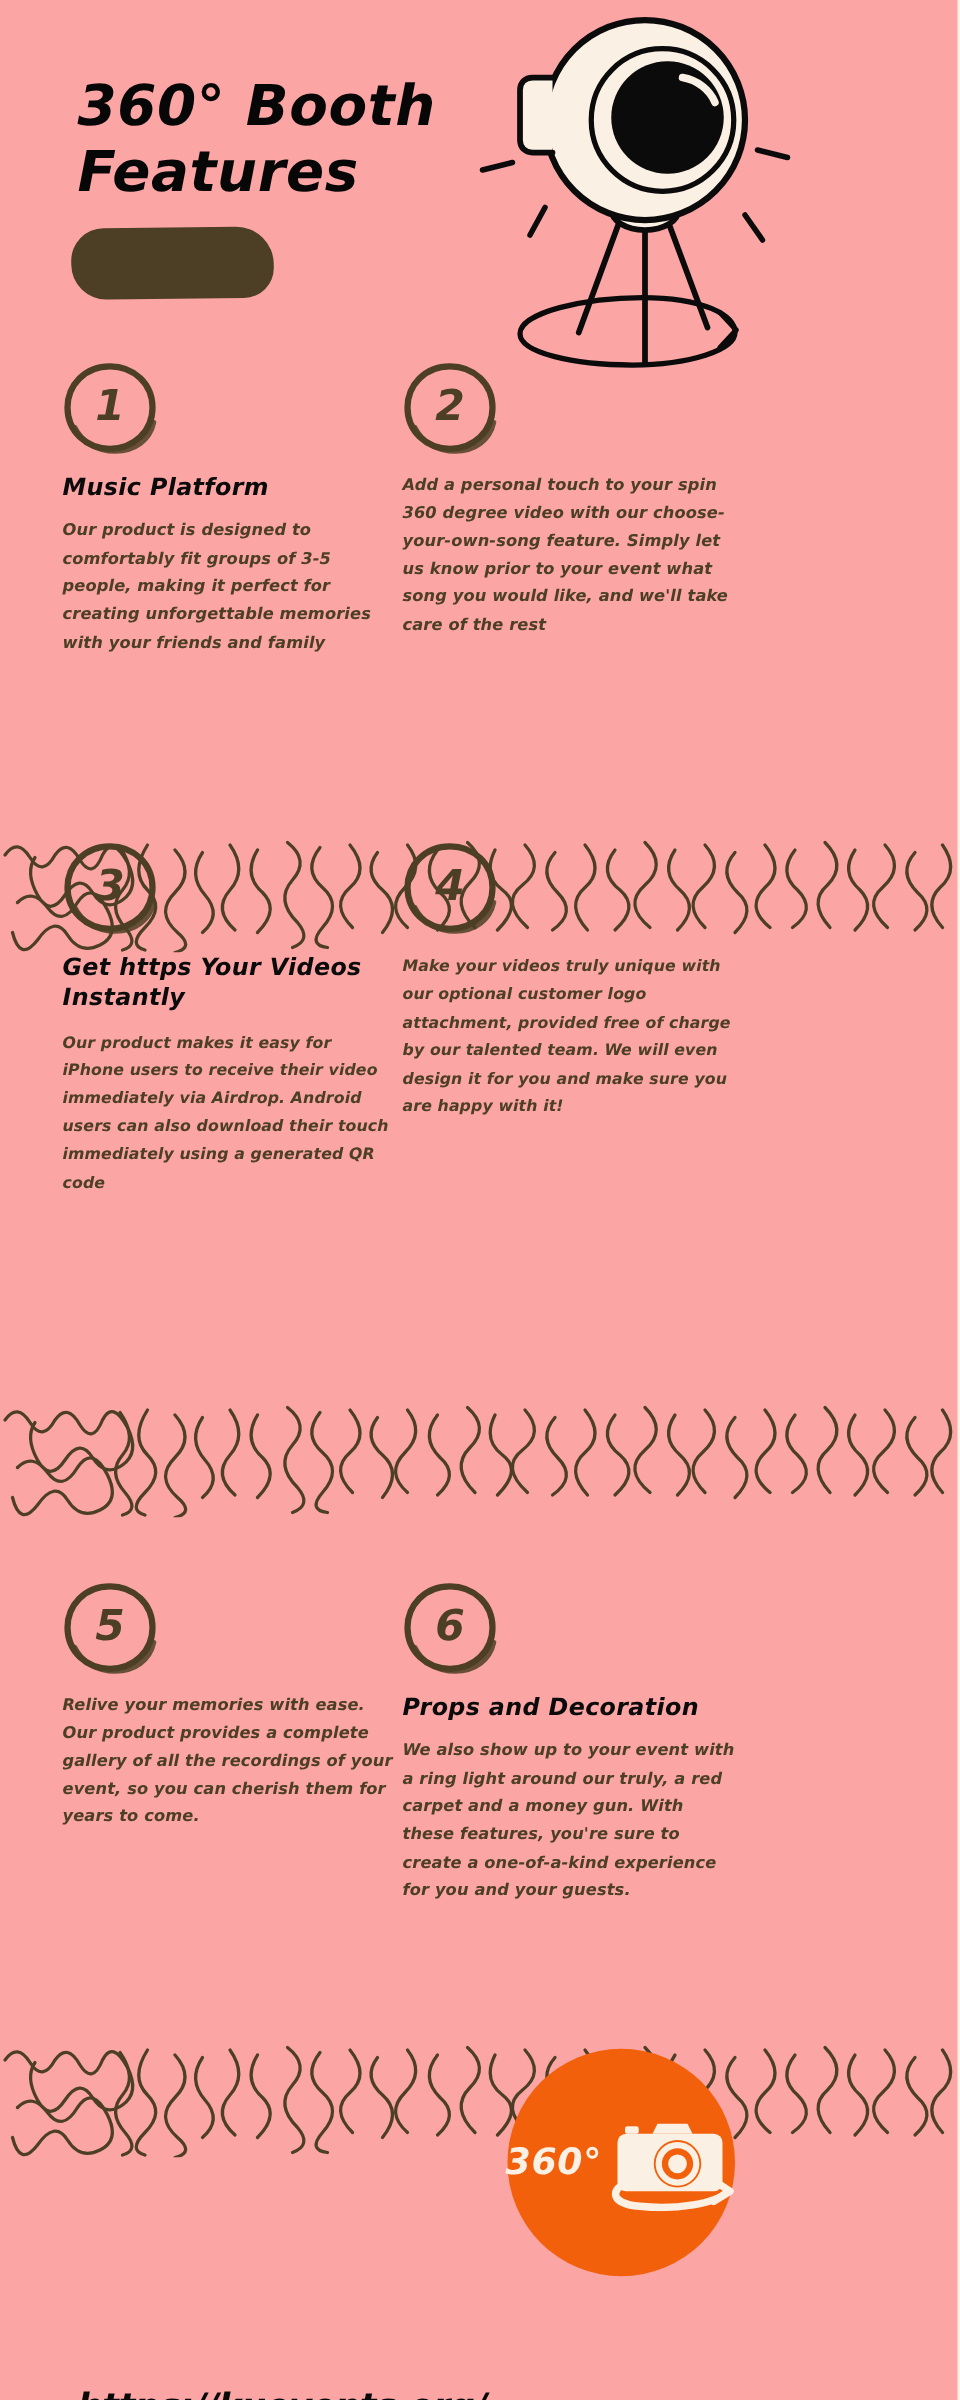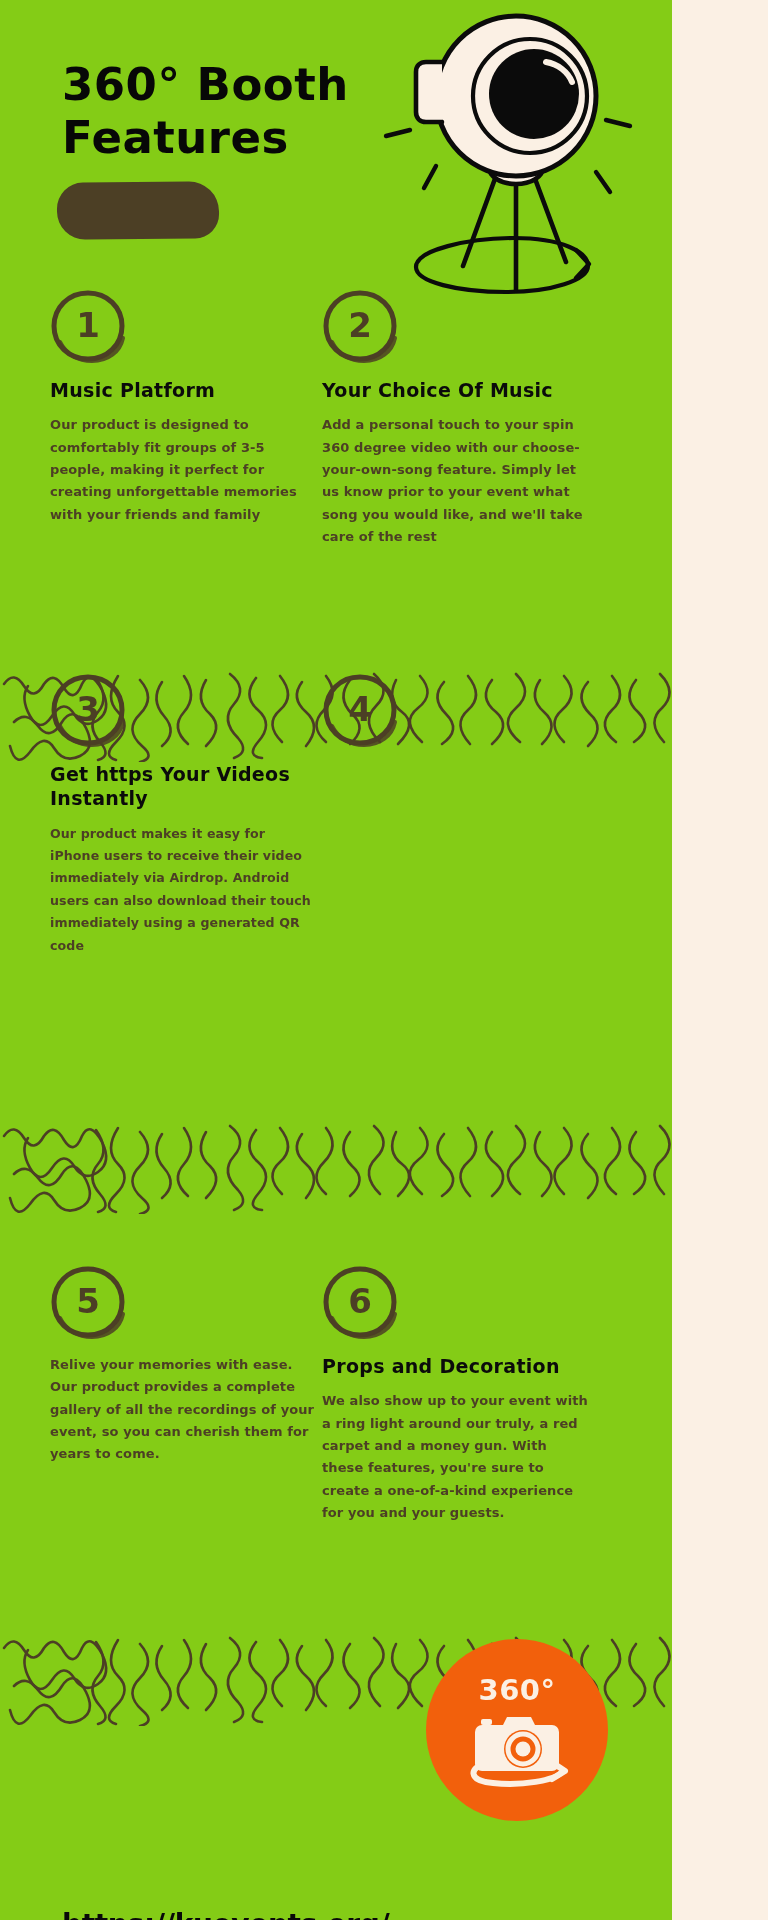--- a/index.html
+++ b/index.html
@@ -7,24 +7,25 @@
   html, body {
     width: 768px;
     height: 1920px;
     background: #FBF0E4;
     font-family: "DejaVu Sans", sans-serif;
     overflow: hidden;
   }
 
   .page {
     position: relative;
-    width: 672px;
+    width: 766px;
     height: 1920px;
-    background: #84cc16;
+    background: #fca5a5;
     overflow: hidden;
+    font-style: italic;
   }
 
   
   .header {
     position: absolute;
     top: 0; left: 0;
     width: 768px;
     height: 320px;
   }
 
@@ -123,28 +124,28 @@
     left: 0;
     width: 768px;
     height: 96px;
     overflow: hidden;
   }
   .divider svg { display: block; }
 
   
   .logo-circle {
     position: absolute;
-    left: 426px;
+    left: 406px;
     top: 1639px;
     width: 182px;
     height: 182px;
     border-radius: 50%;
     background: #F2600C;
     display: flex;
-    flex-direction: column;
+    flex-direction: row;
     align-items: center;
     justify-content: center;
     z-index: 5;
   }
   .logo-text {
     font-family: "DejaVu Sans", sans-serif;
     font-weight: 900;
     font-size: 29px;
     color: #FBF0E4;
     letter-spacing: 0.5px;
@@ -226,21 +227,20 @@
     </div>
 
     <div class="col col-right">
       <div class="badge">
         <svg width="76" height="76" viewBox="0 0 76 76" fill="none">
           <path d="M38 5 C57 5 72 19 72 38 C72 57 57 71 38 71 C19 71 4 57 4 38 C4 20 18 5 38 5 Z" stroke="#4C3F25" stroke-width="5" stroke-linecap="round" fill="none"></path>
           <path d="M10 54 C16 66 28 73 42 73 C58 73 70 64 73 50" stroke="#4C3F25" stroke-width="4" stroke-linecap="round" fill="none" opacity="0.85"></path>
         </svg>
         <span class="num">2</span>
       </div>
-      <div class="feat-head">Your Choice Of Music</div>
       <div class="feat-body">Add a personal touch to your spin 360 degree video with our choose-your-own-song feature. Simply let us know prior to your event what song you would like, and we'll take care of the rest</div>
     </div>
   </div>
 
   <div class="divider" style="top:666px;">
     <svg width="768" height="96" viewBox="0 0 768 96" fill="none" stroke="#4C3F25" stroke-width="2.6" stroke-linecap="round" stroke-linejoin="round">
       <g>
         <path d="M4 18 q10 -14 20 2 q10 16 20 -2 q10 -14 20 4 q10 16 18 -4 q8 -16 20 6 q10 20 -4 30 q-14 10 -24 -6 q-10 -16 -22 2 q-12 18 -22 0 q-10 -18 -2 -30"></path>
         <path d="M14 56 q12 -12 24 4 q12 16 24 -4 q12 -18 24 6 q10 20 -6 28 q-16 8 -26 -8 q-10 -16 -24 4 q-14 18 -20 -6"></path>
         <path d="M96 12 q14 20 2 34 q-12 14 2 30 q12 14 -2 18"></path>
@@ -291,20 +291,21 @@
     </div>
 
     <div class="col col-right" style="top:0;">
       <div class="badge">
         <svg width="76" height="76" viewBox="0 0 76 76" fill="none">
           <path d="M38 5 C57 5 72 19 72 38 C72 57 57 71 38 71 C19 71 4 57 4 38 C4 20 18 5 38 5 Z" stroke="#4C3F25" stroke-width="5" stroke-linecap="round" fill="none"></path>
           <path d="M10 54 C16 66 28 73 42 73 C58 73 70 64 73 50" stroke="#4C3F25" stroke-width="4" stroke-linecap="round" fill="none" opacity="0.85"></path>
         </svg>
         <span class="num">4</span>
       </div>
+      <div class="feat-body small">Make your videos truly unique with our optional customer logo attachment, provided free of charge by our talented team. We will even design it for you and make sure you are happy with it!</div>
     </div>
   </div>
 
   <div class="divider" style="top:1118px;">
     <svg width="768" height="96" viewBox="0 0 768 96" fill="none" stroke="#4C3F25" stroke-width="2.6" stroke-linecap="round" stroke-linejoin="round">
       <g>
         <path d="M4 18 q10 -14 20 2 q10 16 20 -2 q10 -14 20 4 q10 16 18 -4 q8 -16 20 6 q10 20 -4 30 q-14 10 -24 -6 q-10 -16 -22 2 q-12 18 -22 0 q-10 -18 -2 -30"></path>
         <path d="M14 56 q12 -12 24 4 q12 16 24 -4 q12 -18 24 6 q10 20 -6 28 q-16 8 -26 -8 q-10 -16 -24 4 q-14 18 -20 -6"></path>
         <path d="M96 12 q14 20 2 34 q-12 14 2 30 q12 14 -2 18"></path>
         <path d="M118 10 q-14 22 0 36 q14 14 -2 30 q-14 14 0 18"></path>

